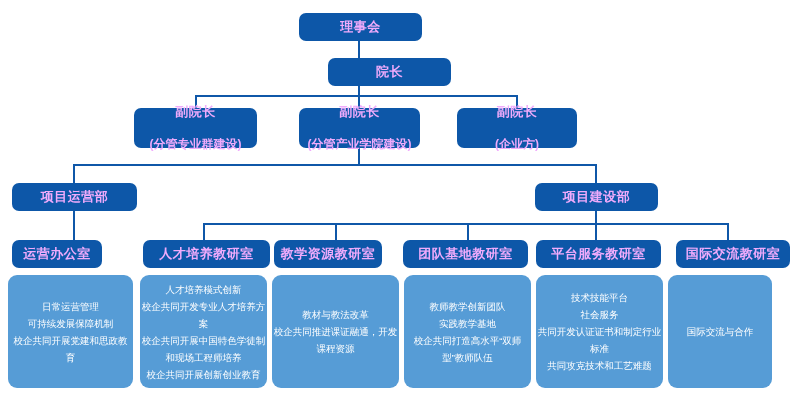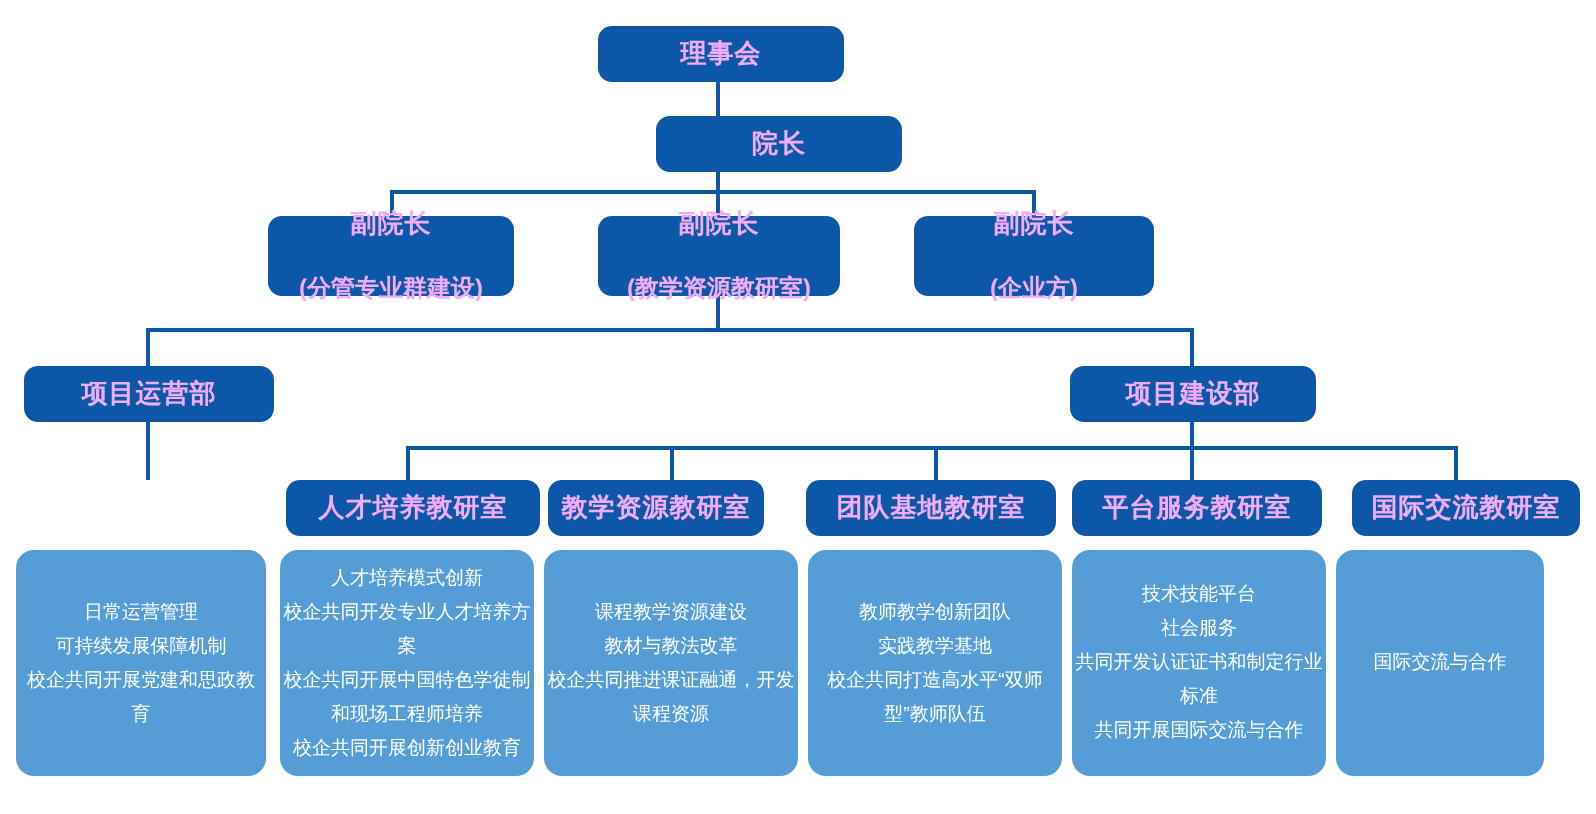--- a/index.html
+++ b/index.html
@@ -76,34 +76,37 @@
   <div class="node" style="left:299px;top:58px;width:123px;height:28px;margin-left:29px;">
     <span class="l1">院长</span>
   </div>
 
   <div class="node" style="left:134px;top:108px;width:123px;height:40px;">
     <span class="l1">副院长</span>
     <span class="l2">(分管专业群建设)</span>
   </div>
   <div class="node" style="left:299px;top:108px;width:121px;height:40px;">
     <span class="l1">副院长</span>
-    <span class="l2">(教学资源教研室)</span>
+    <span class="l2">(分管产业学院建设)</span>
   </div>
   <div class="node" style="left:457px;top:108px;width:120px;height:40px;">
     <span class="l1">副院长</span>
     <span class="l2">(企业方)</span>
   </div>
 
   <div class="node" style="left:12px;top:183px;width:125px;height:28px;">
     <span class="l1">项目运营部</span>
   </div>
   <div class="node" style="left:535px;top:183px;width:123px;height:28px;">
     <span class="l1">项目建设部</span>
   </div>
 
+  <div class="node" style="left:12px;top:240px;width:90px;height:28px;">
+    <span class="l1">运营办公室</span>
+  </div>
   <div class="node" style="left:143px;top:240px;width:127px;height:28px;">
     <span class="l1">人才培养教研室</span>
   </div>
   <div class="node" style="left:274px;top:240px;width:108px;height:28px;">
     <span class="l1">教学资源教研室</span>
   </div>
   <div class="node" style="left:403px;top:240px;width:125px;height:28px;">
     <span class="l1">团队基地教研室</span>
   </div>
   <div class="node" style="left:536px;top:240px;width:125px;height:28px;">
@@ -118,32 +121,31 @@
       <div class="detail-line">可持续发展保障机制</div>
       <div class="detail-line">校企共同开展党建和思政教育</div>
     </div>
   <div class="detail" style="left:140px;top:275px;width:127px;height:113px;">
       <div class="detail-line">人才培养模式创新</div>
       <div class="detail-line">校企共同开发专业人才培养方案</div>
       <div class="detail-line">校企共同开展中国特色学徒制和现场工程师培养</div>
       <div class="detail-line">校企共同开展创新创业教育</div>
     </div>
   <div class="detail" style="left:272px;top:275px;width:127px;height:113px;">
-      <div class="detail-line">课程教学资源建设</div>
       <div class="detail-line">教材与教法改革</div>
       <div class="detail-line">校企共同推进课证融通，开发课程资源</div>
     </div>
   <div class="detail" style="left:404px;top:275px;width:127px;height:113px;">
       <div class="detail-line">教师教学创新团队</div>
       <div class="detail-line">实践教学基地</div>
       <div class="detail-line">校企共同打造高水平“双师型”教师队伍</div>
     </div>
   <div class="detail" style="left:536px;top:275px;width:127px;height:113px;">
       <div class="detail-line">技术技能平台</div>
       <div class="detail-line">社会服务</div>
       <div class="detail-line">共同开发认证证书和制定行业标准</div>
-      <div class="detail-line">共同开展国际交流与合作</div>
+      <div class="detail-line">共同攻克技术和工艺难题</div>
     </div>
   <div class="detail" style="left:668px;top:275px;width:104px;height:113px;">
       <div class="detail-line">国际交流与合作</div>
     </div>
 
 </div>
 
 </body></html>

